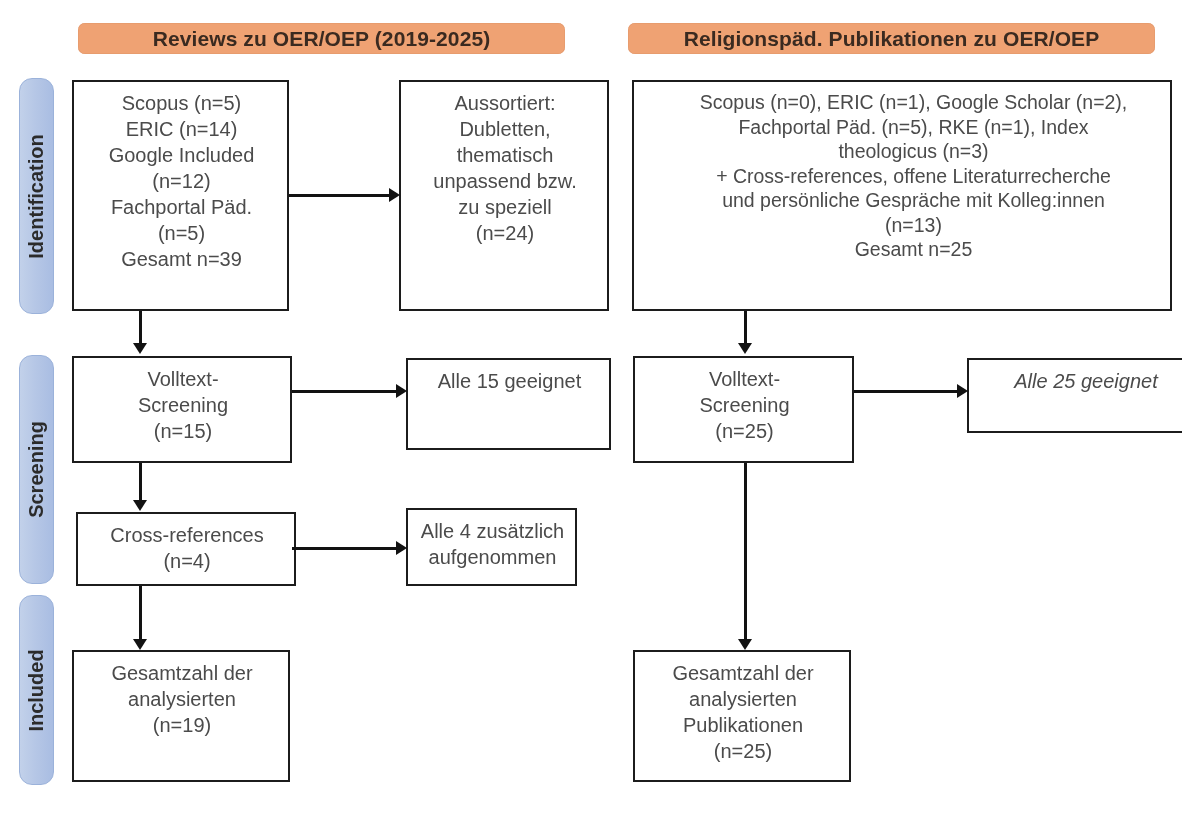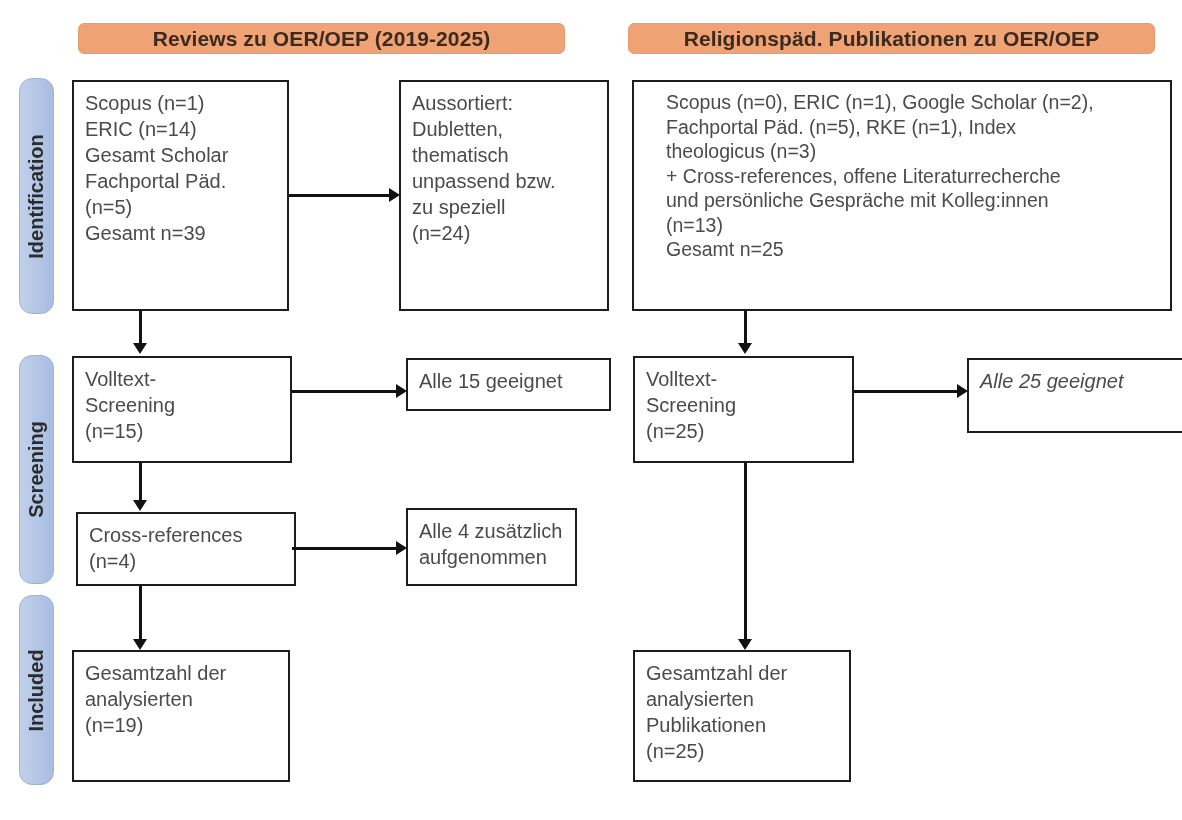--- a/index.html
+++ b/index.html
@@ -7,20 +7,21 @@
     padding: 0;
     background: #ffffff;
   }
   #canvas {
     position: relative;
     width: 1182px;
     height: 820px;
     background: #ffffff;
     font-family: "Liberation Sans", sans-serif;
     overflow: hidden;
+    text-align: center;
   }
 
   
   .col-header {
     position: absolute;
     background: #EFA273;
     border-radius: 7px;
     color: #3a2a20;
     font-size: 21px;
     font-weight: bold;
@@ -109,23 +110,24 @@
 
   <div class="stage-label" style="left:19px; top:355px; width:33px; height:227px;">
     <span>Screening</span>
   </div>
 
   <div class="stage-label" style="left:19px; top:595px; width:33px; height:188px;">
     <span>Included</span>
   </div>
 
   <div class="flow-box" style="left:72px; top:80px; width:217px; height:231px;">
-    <span class="ln">Scopus (n=1)</span>
+    <span class="ln">Scopus (n=5)</span>
     <span class="ln">ERIC (n=14)</span>
-    <span class="ln">Gesamt Scholar</span>
+    <span class="ln">Google Included</span>
+    <span class="ln">(n=12)</span>
     <span class="ln">Fachportal Päd.</span>
     <span class="ln">(n=5)</span>
     <span class="ln">Gesamt n=39</span>
   </div>
 
   <div class="flow-box" style="left:399px; top:80px; width:210px; height:231px;">
     <span class="ln">Aussortiert:</span>
     <span class="ln">Dubletten,</span>
     <span class="ln">thematisch</span>
     <span class="ln">unpassend bzw.</span>
@@ -138,21 +140,21 @@
 
   <div class="vline" style="left:139px; top:311px; width:3px; height:33px;"></div>
   <div class="arrow-down" style="left:133px; top:343px;"></div>
 
   <div class="flow-box" style="left:72px; top:356px; width:220px; height:107px;">
     <span class="ln">Volltext-</span>
     <span class="ln">Screening</span>
     <span class="ln">(n=15)</span>
   </div>
 
-  <div class="flow-box" style="left:406px; top:358px; width:205px; height:53px;">
+  <div class="flow-box" style="left:406px; top:358px; width:205px; height:92px;">
     <span class="ln">Alle 15 geeignet</span>
   </div>
 
   <div class="hline" style="left:292px; top:390px; width:105px;"></div>
   <div class="arrow-right" style="left:396px; top:384px;"></div>
 
   <div class="vline" style="left:139px; top:463px; width:3px; height:39px;"></div>
   <div class="arrow-down" style="left:133px; top:500px;"></div>
 
   <div class="flow-box" style="left:76px; top:512px; width:220px; height:74px;">

